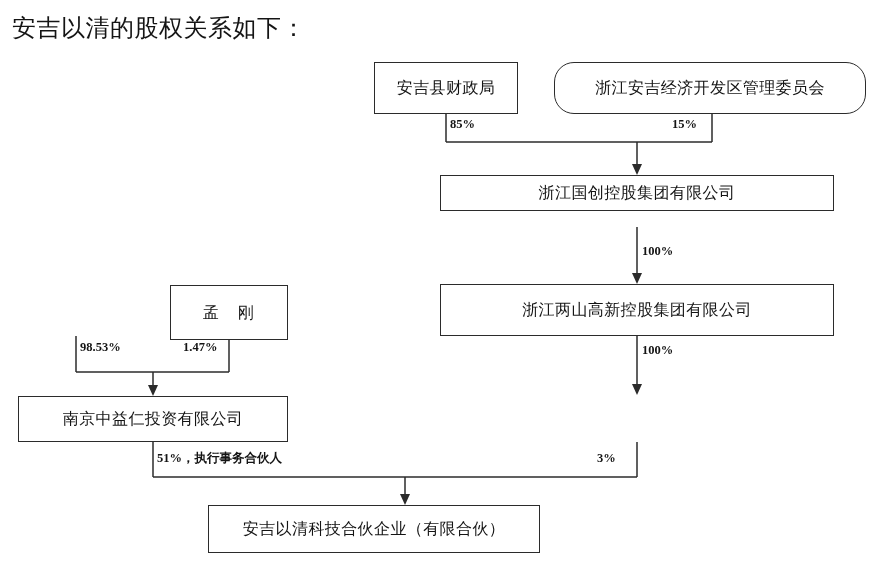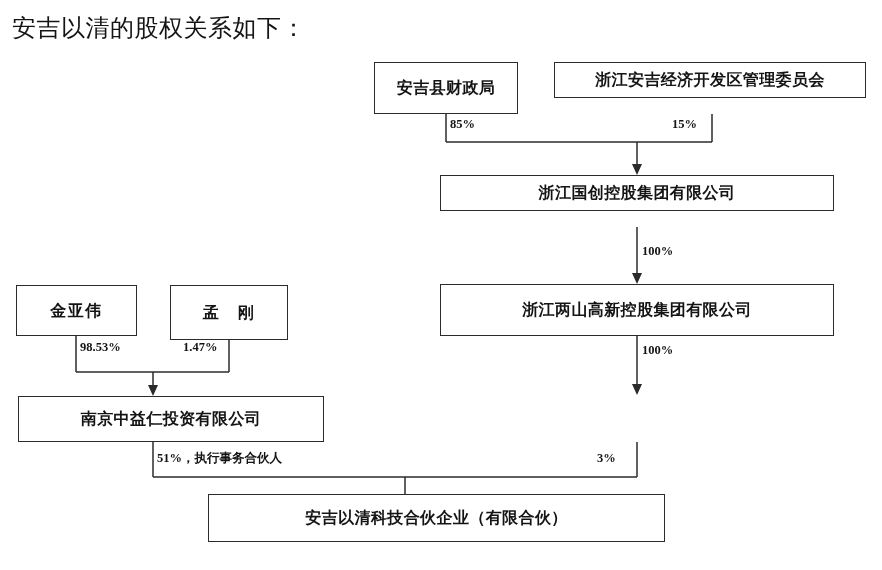--- a/index.html
+++ b/index.html
@@ -34,21 +34,20 @@
     display: flex;
     align-items: center;
     justify-content: center;
     text-align: center;
     font-size: 16px;
     letter-spacing: 0.4px;
     color: #141414;
     line-height: 1.1;
     padding: 0 6px;
     white-space: nowrap;
-    font-weight: bold;
   }
   .node.person {
     letter-spacing: 1.5px;
   }
   .edge-label {
     position: absolute;
     font-family: "Liberation Serif", "DejaVu Serif", serif;
     font-size: 12.5px;
     font-weight: bold;
     color: #141414;
@@ -106,58 +105,55 @@
     <line x1="153" y1="477" x2="637" y2="477"></line>
 
     <line x1="405" y1="477" x2="405" y2="497"></line>
     <polygon points="405,505 400,494 410,494"></polygon>
   </svg>
 
   <div class="node" style="left:374px; top:62px; width:144px; height:52px;">
     <span>安吉县财政局</span>
   </div>
 
-  <div class="node" style="left:554px; top:62px; width:312px; height:36px;">
+  <div class="node" style="left:554px; top:62px; width:312px; height:52px;border-radius:20px;">
     <span>浙江安吉经济开发区管理委员会</span>
   </div>
 
   <div class="edge-label" style="left:450px; top:118px;">85%</div>
 
   <div class="edge-label" style="left:672px; top:118px;">15%</div>
 
   <div class="node" style="left:440px; top:175px; width:394px; height:36px;">
     <span>浙江国创控股集团有限公司</span>
   </div>
 
   <div class="edge-label" style="left:642px; top:245px;">100%</div>
 
   <div class="node" style="left:440px; top:284px; width:394px; height:52px;">
     <span>浙江两山高新控股集团有限公司</span>
   </div>
 
   <div class="edge-label" style="left:642px; top:344px;">100%</div>
 
 
-  <div class="node person" style="left:16px; top:285px; width:121px; height:51px;">
-    <span>金亚伟</span>
-  </div>
 
   <div class="node person" style="left:170px; top:285px; width:118px; height:55px;">
     <span>孟　刚</span>
   </div>
 
   <div class="edge-label" style="left:80px; top:341px;">98.53%</div>
 
   <div class="edge-label" style="left:183px; top:341px;">1.47%</div>
 
-  <div class="node" style="left:18px; top:396px; width:306px; height:46px;">
+  <div class="node" style="left:18px; top:396px; width:270px; height:46px;">
     <span>南京中益仁投资有限公司</span>
   </div>
 
   <div class="edge-label" style="left:157px; top:452px;">51%，执行事务合伙人</div>
 
   <div class="edge-label" style="left:597px; top:452px;">3%</div>
 
-  <div class="node" style="left:208px; top:494px; width:457px; height:48px;justify-content:center;">
+  <div class="node" style="left:208px; top:505px; width:332px; height:48px;justify-content:center;">
     <span>安吉以清科技合伙企业（有限合伙）</span>
   </div>
 
 </div>
 
 </body></html>

